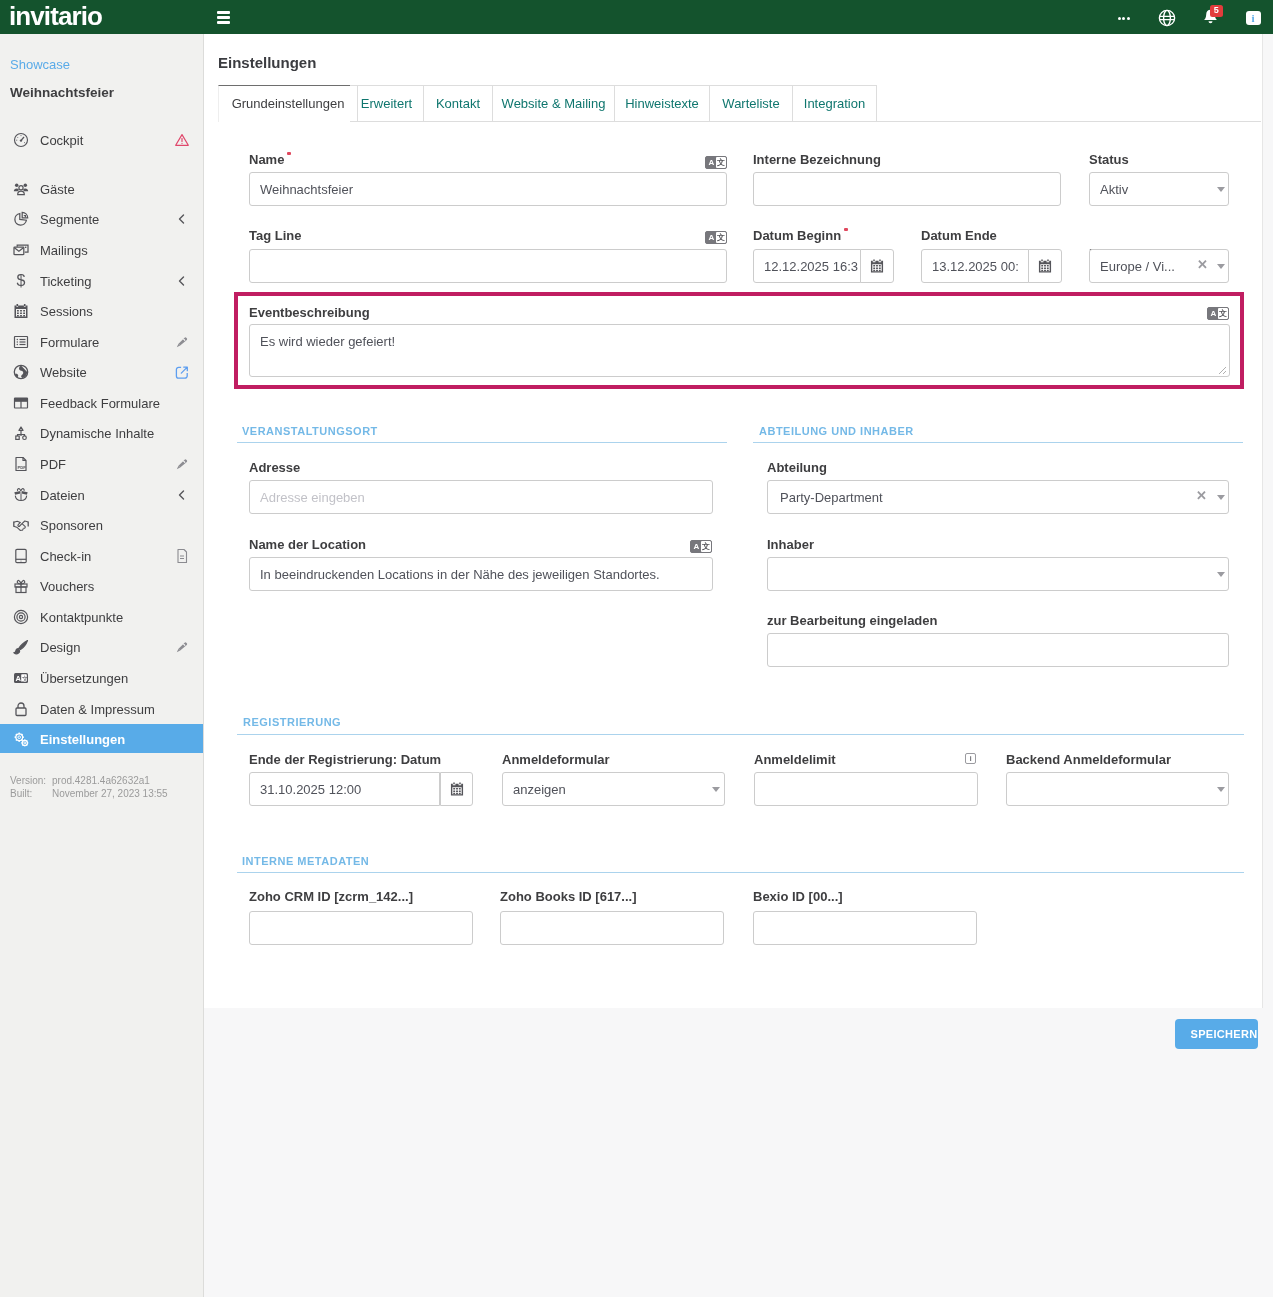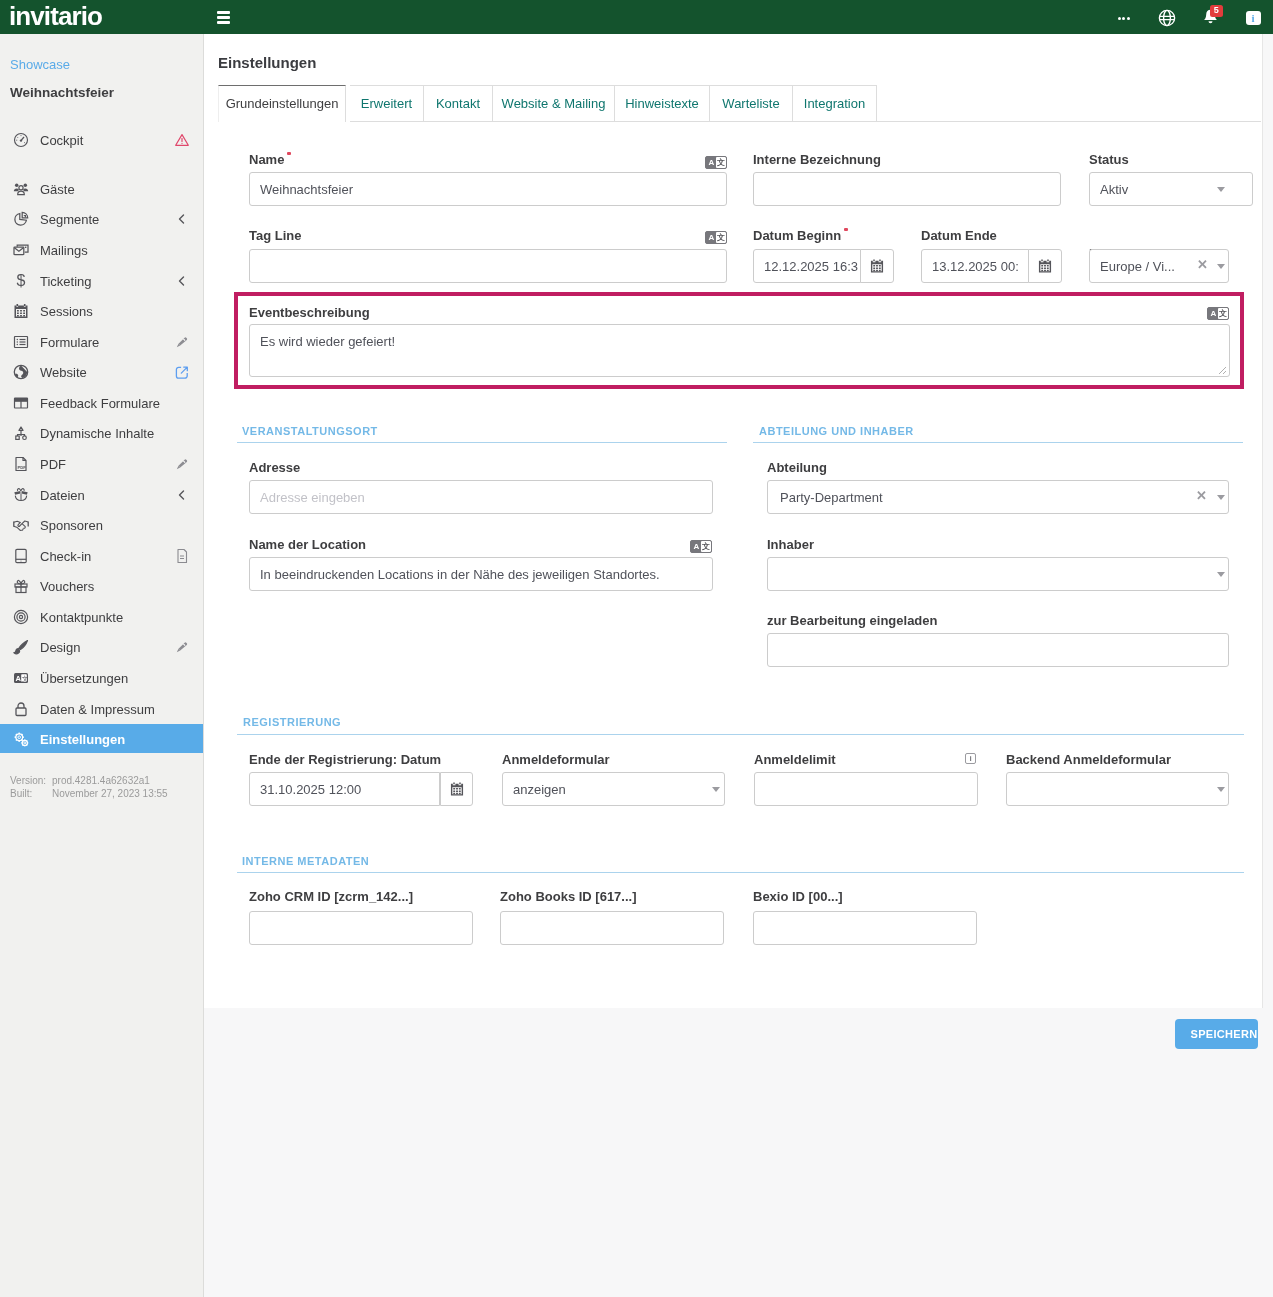--- a/index.html
+++ b/index.html
@@ -318,39 +318,39 @@
     </svg>
     <svg style="position:absolute;left:1203px;top:9px" width="15" height="17" viewBox="0 0 15 17">
       <path d="M7.5 0.8 c-2.6 0 -4.3 2 -4.3 4.8 c0 3.2 -1.4 4.7 -2.1 5.4 h12.8 c-0.7 -0.7 -2.1 -2.2 -2.1 -5.4 c0 -2.8 -1.7 -4.8 -4.3 -4.8 z" fill="#fff"></path>
       <path d="M5.5 12.2 a2 2 0 0 0 4 0 z" fill="#fff"></path>
     </svg>
     <div id="badge">5</div>
     <div id="infoic">i</div>
   </div>
 
   <div id="pagetitle">Einstellungen</div>
-  <div class="tab active" style="left:218px;width:128px;">Grundeinstellungen</div>
+  <div class="tab active" style="left:218px;width:140px;">Grundeinstellungen</div>
   <div class="tab" style="left:350px;width:74px;">Erweitert</div>
   <div class="tab" style="left:424px;width:69px;">Kontakt</div>
   <div class="tab" style="left:493px;width:122px;">Website &amp; Mailing</div>
   <div class="tab" style="left:615px;width:95px;">Hinweistexte</div>
   <div class="tab" style="left:710px;width:83px;">Warteliste</div>
   <div class="tab" style="left:793px;width:84px;">Integration</div>
   <div id="tabline"></div>
 
   <div class="label" style="left:249px;top:153px;">Name<span class="req"></span></div>
   <div class="az" style="left:705px;top:156px;">
       <span class="a">A</span>
       <span class="z">文</span>
     </div>
   <div class="input" style="left:249px;top:172px;width:478px;height:34px;">Weihnachtsfeier</div>
   <div class="label" style="left:753px;top:153px;">Interne Bezeichnung</div>
   <div class="input" style="left:753px;top:172px;width:308px;height:34px;"></div>
   <div class="label" style="left:1089px;top:153px;">Status</div>
-  <div class="input" style="left:1089px;top:172px;width:164px;height:34px;">Aktiv</div>
+  <div class="input" style="left:1089px;top:172px;width:140px;height:34px;">Aktiv</div>
   <div class="caret" style="left:1217px;top:187px;"></div>
 
   <div class="label" style="left:249px;top:229px;">Tag Line</div>
   <div class="az" style="left:705px;top:231px;">
       <span class="a">A</span>
       <span class="z">文</span>
     </div>
   <div class="input" style="left:249px;top:249px;width:478px;height:34px;"></div>
   <div class="label" style="left:753px;top:229px;">Datum Beginn<span class="req"></span></div>
   <div class="input" style="left:753px;top:249px;width:108px;height:34px;border-radius:3px 0 0 3px;">12.12.2025 16:3</div>

